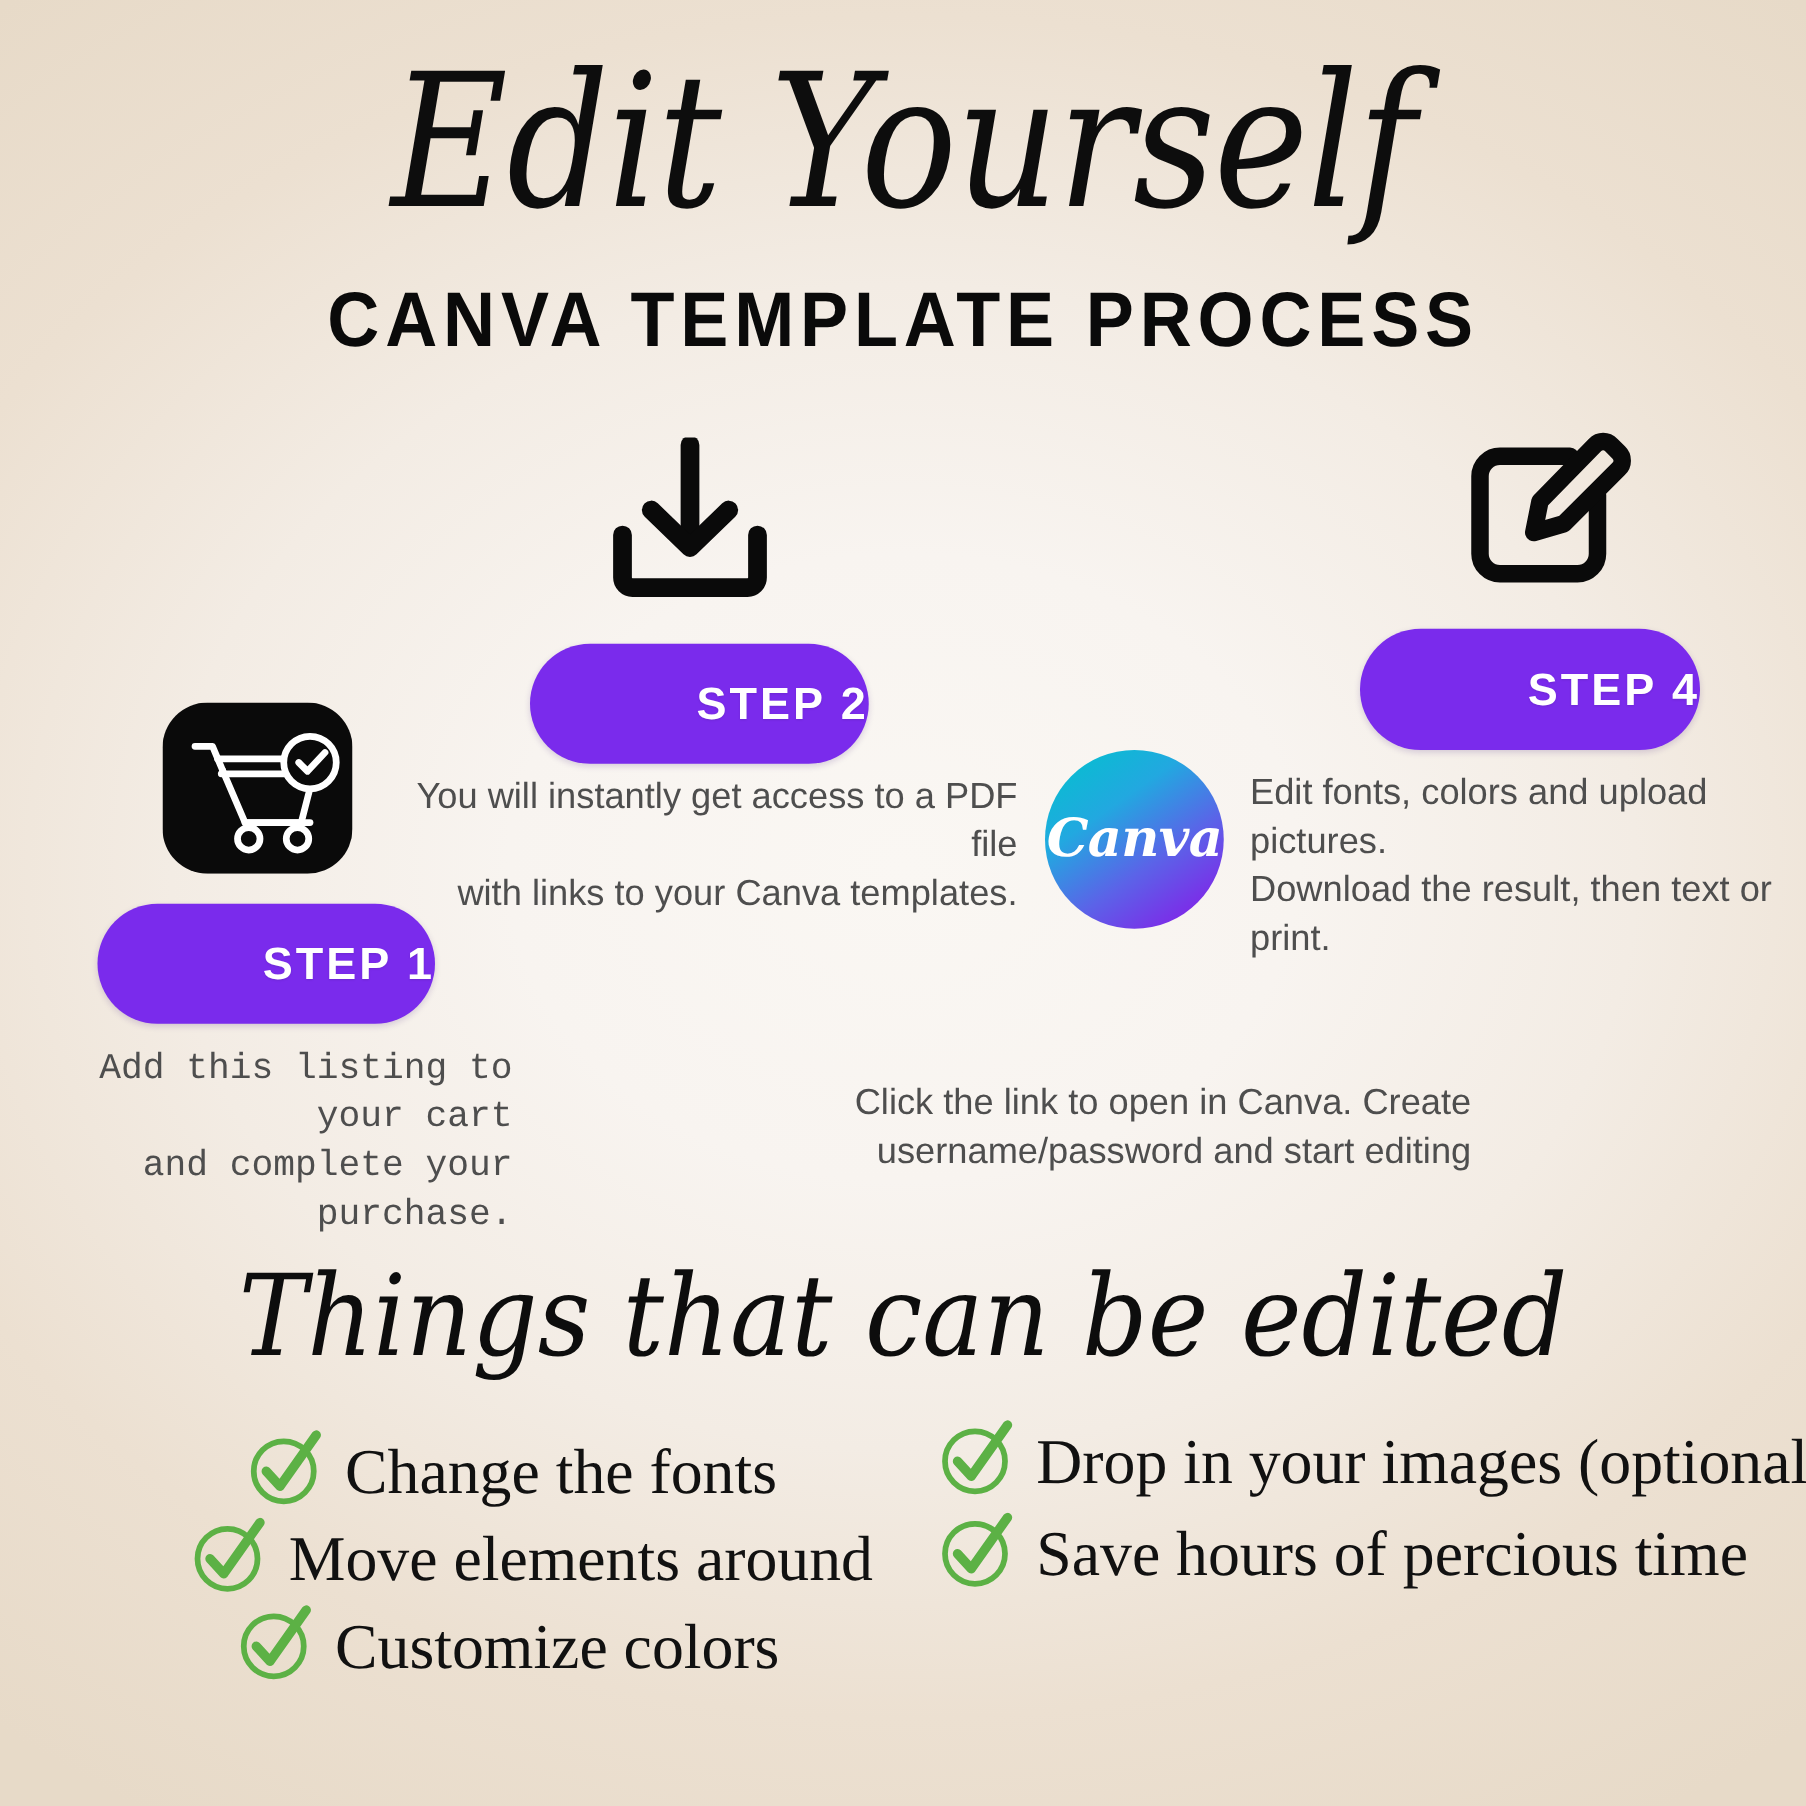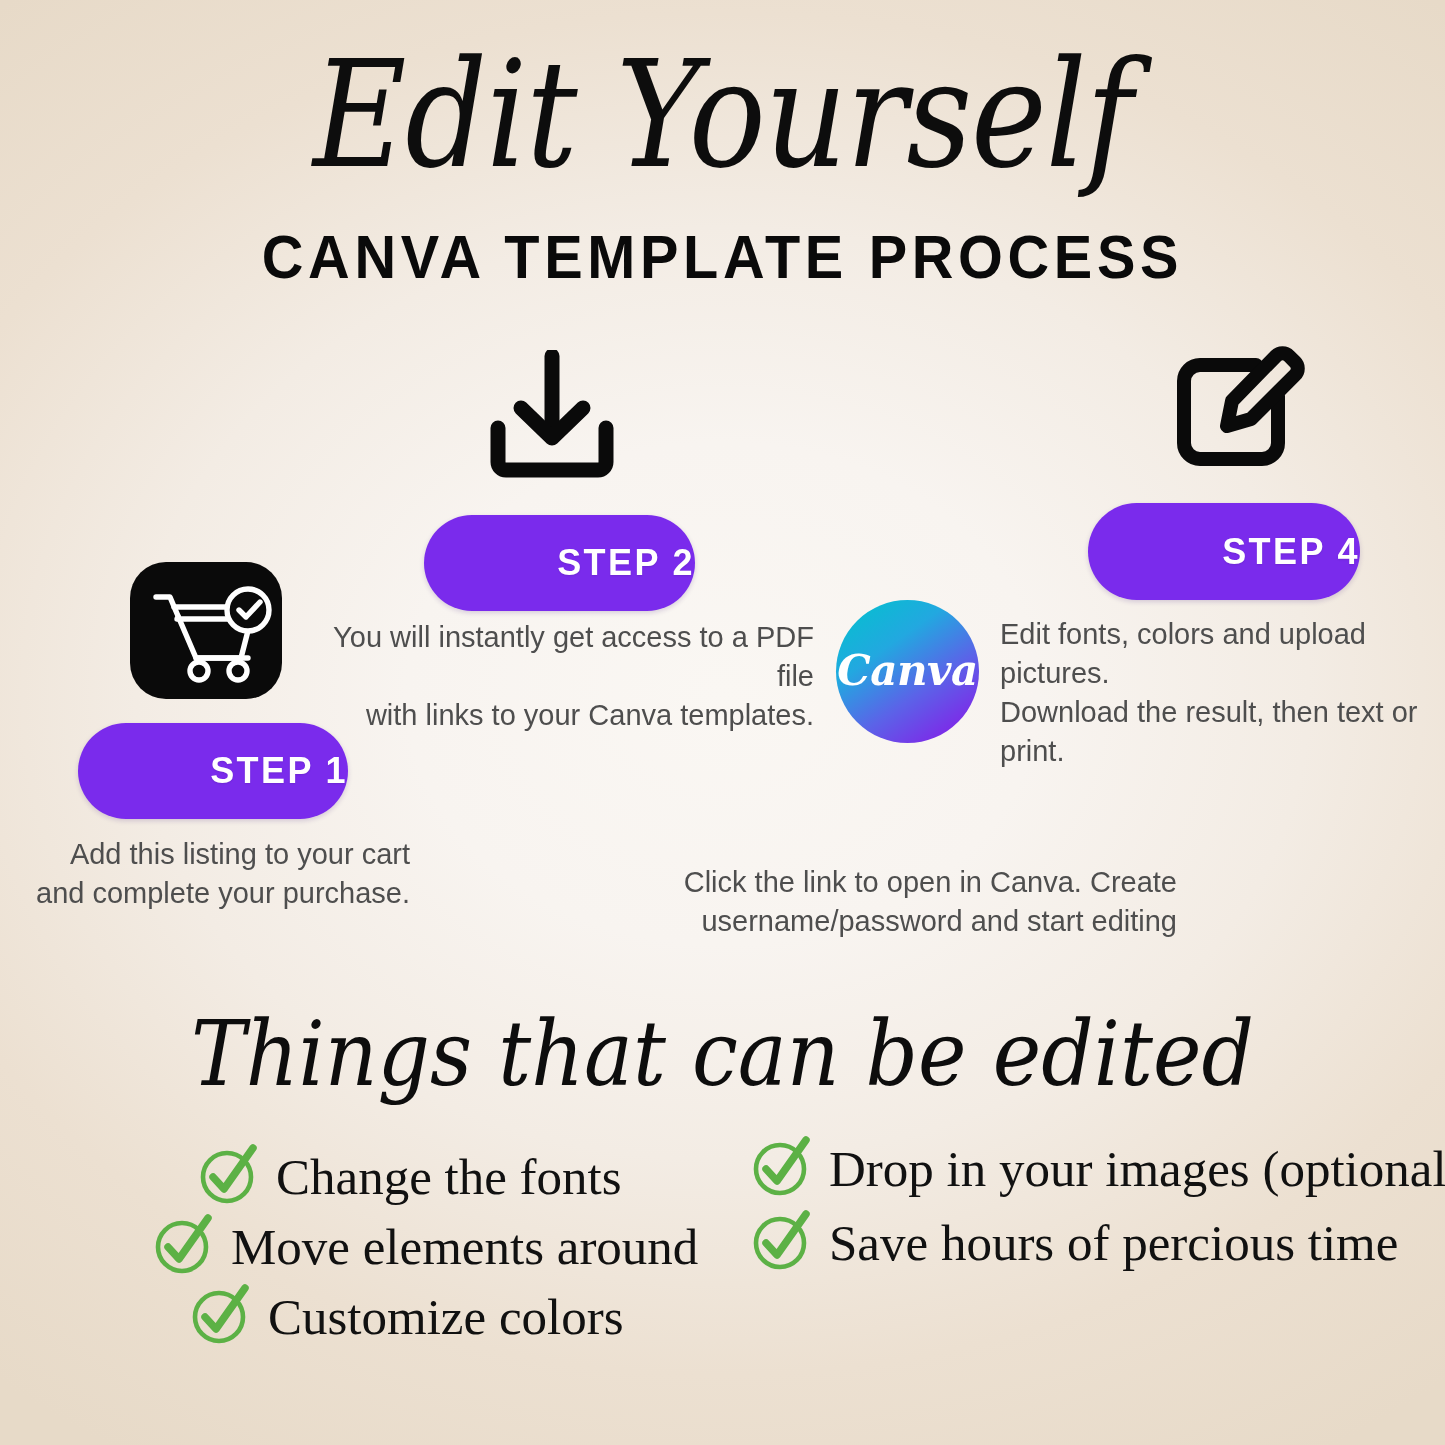--- a/index.html
+++ b/index.html
@@ -96,21 +96,21 @@
   
   .step-desc {
     position: absolute;
     font-family: "Liberation Sans", sans-serif;
     font-size: 29px;
     line-height: 39px;
     color: #4e4e4e;
     text-align: right;
     white-space: pre-line;
   }
-  #desc-1 { left: 20px;   top: 835px; width: 390px; }
+  #desc-1 { left: 20px;   top: 835px; width: 390px; font-family: Liberation Mono, monospace; }
   #desc-2 { left: 304px;  top: 618px; width: 510px; }
   #desc-3 { left: 640px;  top: 863px; width: 537px; }
   #desc-4 { left: 1000px; top: 615px; width: 445px; text-align: left; }
 
   
   .icon-abs { position: absolute; }
 
   #cart-icon-box  { left: 130px;  top: 562px; width: 152px; height: 137px; }
   #download-icon  { left: 488px;  top: 350px; width: 128px; height: 128px; }
   #canva-logo     { left: 836px;  top: 600px; width: 143px; height: 143px; }

